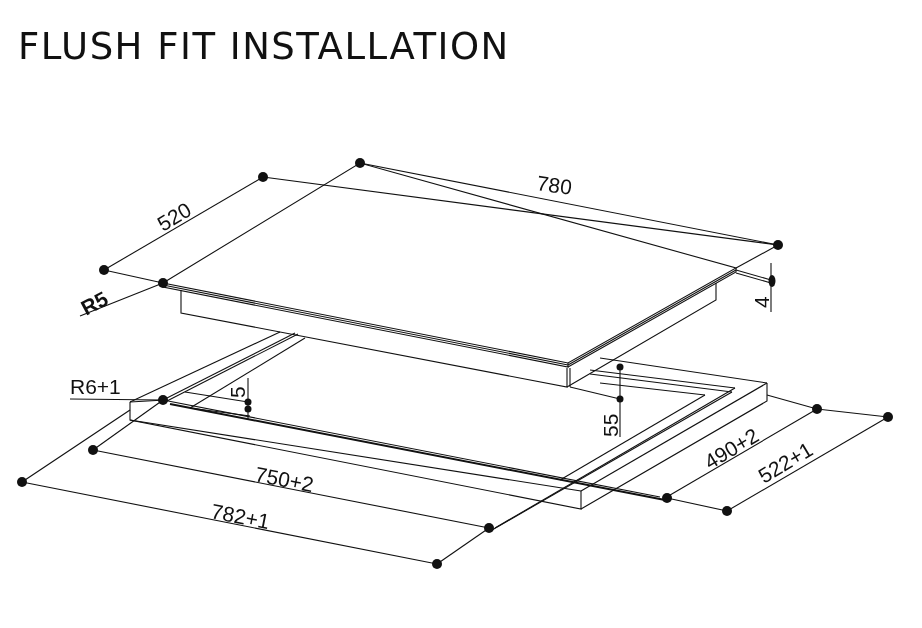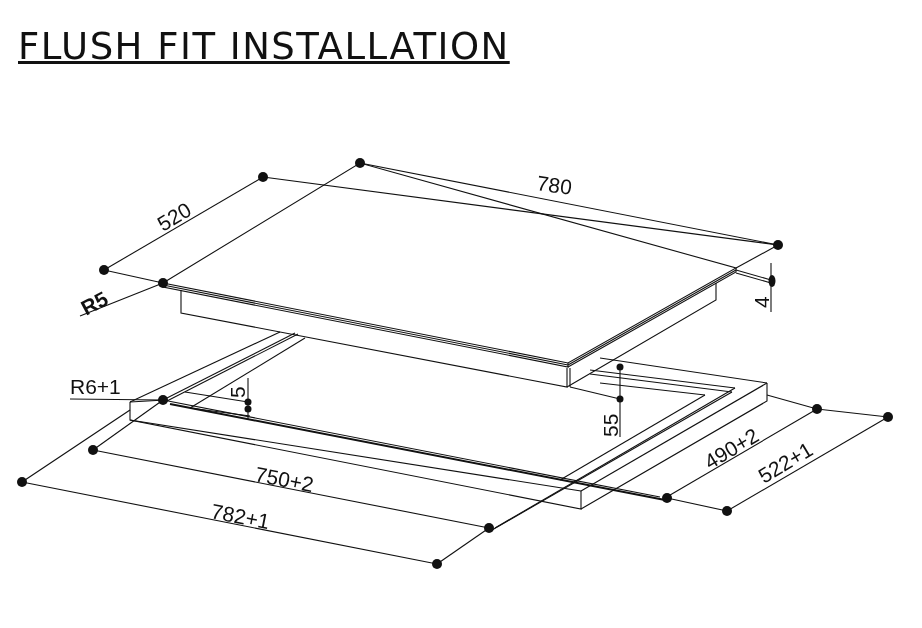--- a/index.html
+++ b/index.html
@@ -1,21 +1,21 @@
 <!DOCTYPE html>
 <html><head>
   <meta charset="utf-8">
   <style>
     html, body { margin: 0; padding: 0; background: #ffffff; }
     body { width: 922px; height: 628px; position: relative; overflow: hidden; }
     .page-title {
       position: absolute; left: 18px; top: 28px;
       font-family: "DejaVu Sans", sans-serif;
       font-size: 37px; font-weight: normal; letter-spacing: 1.5px;
-      color: #111111; margin: 0; line-height: 1; text-decoration: underline;
+      color: #111111; margin: 0; line-height: 1;
     }
     svg.drawing { position: absolute; left: 0; top: 0; }
     .ln { stroke: #111; stroke-width: 1.1; fill: none; }
     .ln-thick { stroke: #111; stroke-width: 2; fill: none; }
     .dot { fill: #111; }
     .lbl {
       font-family: "Liberation Sans", sans-serif;
       font-size: 21px; fill: #111;
     }
     .lbl-bold { font-weight: bold; }

